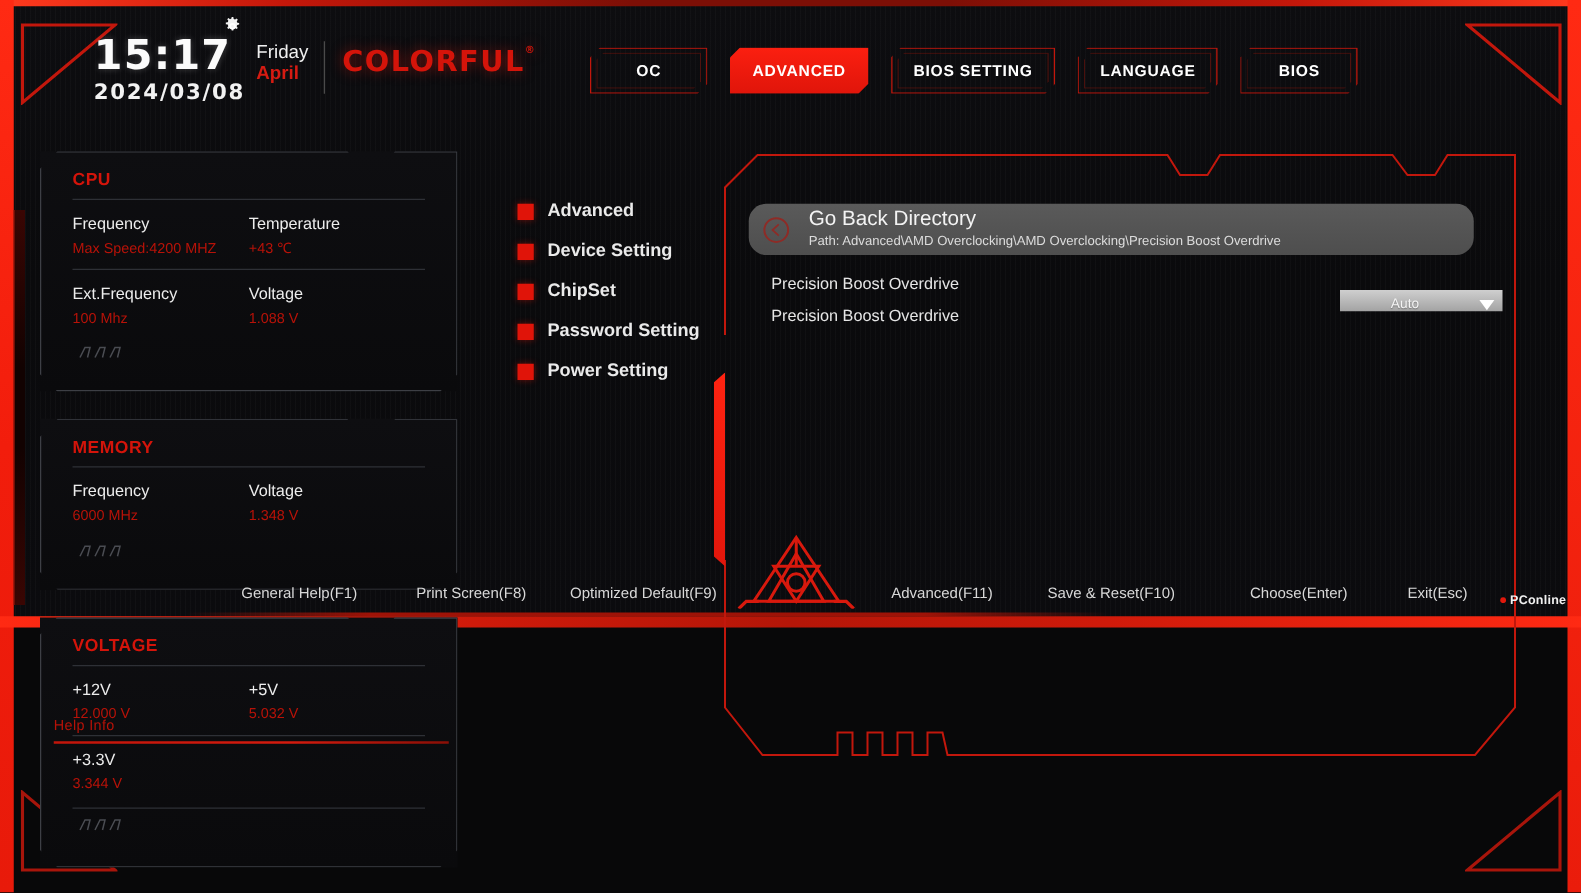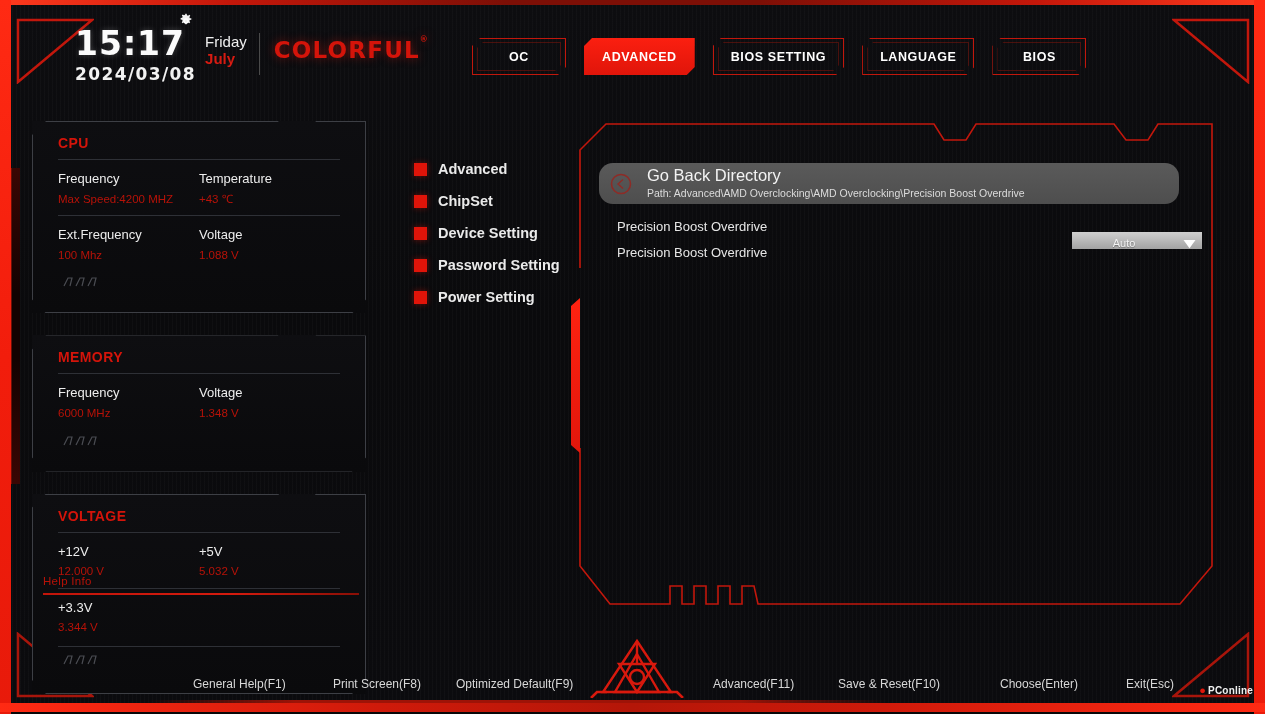--- a/index.html
+++ b/index.html
@@ -3,21 +3,21 @@
 <meta charset="utf-8">
 <style>
   * { margin:0; padding:0; box-sizing:border-box; }
   html,body{
     width:1265px; height:714px; overflow:hidden;
     background:#080809;
     font-family:"Liberation Sans", sans-serif;
     color:#e8e8e8;
   }
   #app{
-    position:relative; width:1265px; height:712px;
+    position:relative; width:1265px; height:502px;
     background:
       repeating-linear-gradient(90deg, rgba(255,255,255,.022) 0px, rgba(255,255,255,.022) 1px, rgba(0,0,0,0) 1px, rgba(0,0,0,0) 4px),
       linear-gradient(180deg,#0d0d10 0%, #0a0a0c 45%, #0b0b0e 100%);
   }
 
   
   .edge-left{
     position:absolute; left:0; top:0; width:11px; height:714px;
     background:linear-gradient(180deg,#ff2a13 0%,#f21d0c 50%,#e81a0a 100%);
   }
@@ -261,21 +261,21 @@
           <svg viewBox="0 0 24 24" width="16" height="16" fill="#ffffff">
             <path d="M12 8a4 4 0 100 8 4 4 0 000-8zm0 2.2a1.8 1.8 0 110 3.6 1.8 1.8 0 010-3.6z"></path>
             <path d="M11 1h2l.4 2.3 1.7.7 1.9-1.3 1.4 1.4-1.3 1.9.7 1.7L20 8v2l-2.3.4-.7 1.7 1.3 1.9-1.4 1.4-1.9-1.3-1.7.7L13 17h-2l-.4-2.3-1.7-.7-1.9 1.3-1.4-1.4 1.3-1.9L6.3 10 4 9.6v-2l2.3-.4.7-1.7L5.7 3.6 7.1 2.2 9 3.5l1.7-.7L11 1z" opacity=".95"></path>
           </svg>
         </div>
         <div class="time">15:17</div>
         <div class="date">2024/03/08</div>
       </div>
       <div class="weekday-block">
         <div class="weekday">Friday</div>
-        <div class="month">July</div>
+        <div class="month">April</div>
       </div>
       <div class="brand">
         <span>COLORFUL</span><sup>®</sup>
       </div>
     </div>
 
     <div class="tabs">
       <div class="tab tab-oc">
         <div class="frame"></div>
           <div class="frame2"></div>
@@ -388,25 +388,25 @@
     <div class="bar"></div>
   </div>
 
   <div class="menu">
     <div class="menu-item">
       <div class="bullet"></div>
       <div class="menu-label">Advanced</div>
     </div>
     <div class="menu-item">
       <div class="bullet"></div>
-      <div class="menu-label">ChipSet</div>
+      <div class="menu-label">Device Setting</div>
     </div>
     <div class="menu-item">
       <div class="bullet"></div>
-      <div class="menu-label">Device Setting</div>
+      <div class="menu-label">ChipSet</div>
     </div>
     <div class="menu-item">
       <div class="bullet"></div>
       <div class="menu-label">Password Setting</div>
     </div>
     <div class="menu-item">
       <div class="bullet"></div>
       <div class="menu-label">Power Setting</div>
     </div>
   </div>

